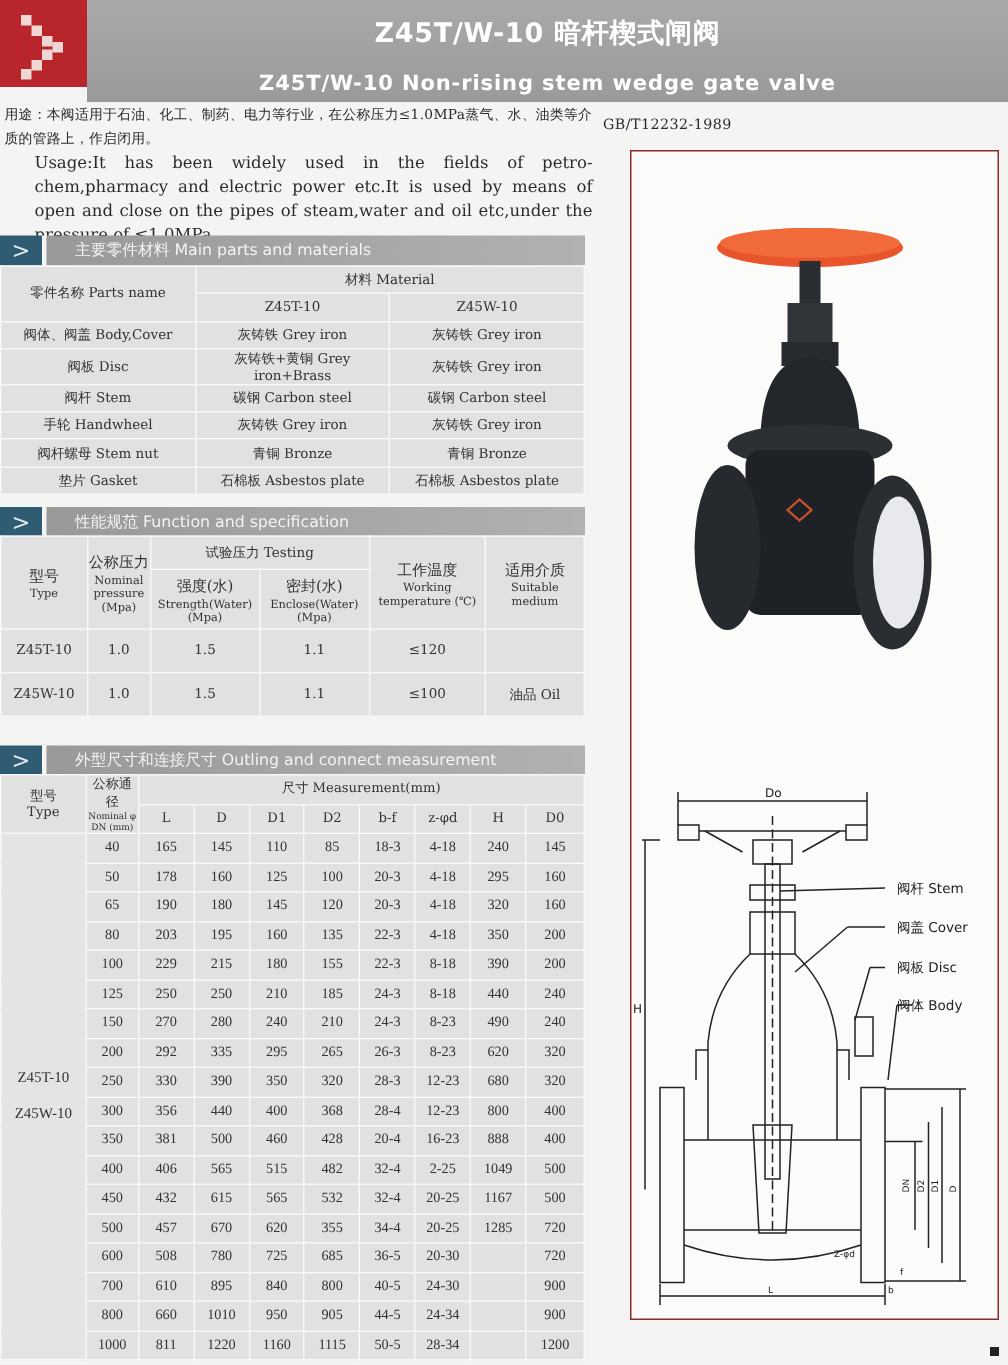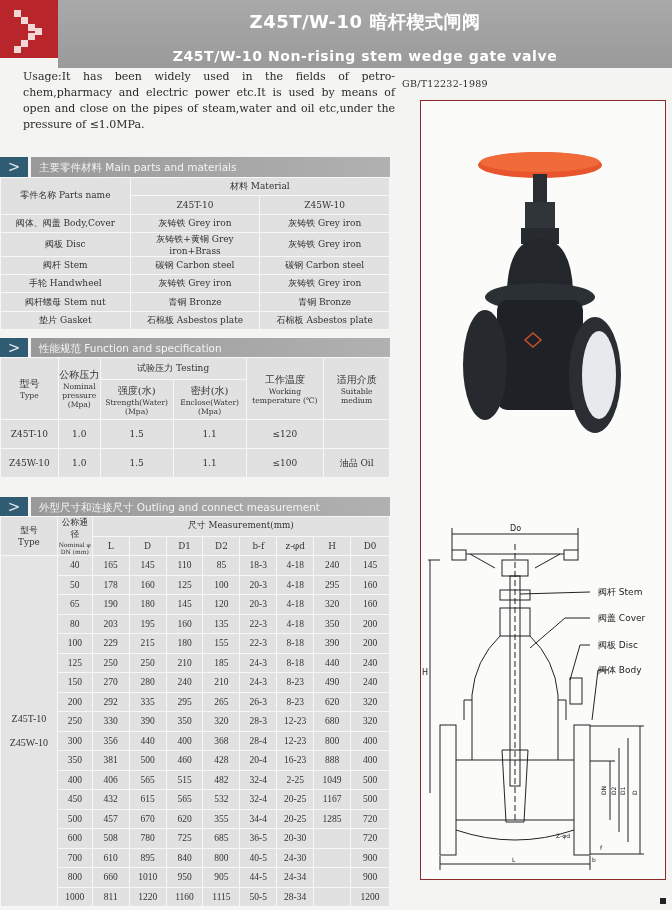--- a/index.html
+++ b/index.html
@@ -18,21 +18,21 @@
   .usage { position: absolute; left: 3px; top: 69px; width: 392px; font-size: 9.2px; line-height: 16px; }
   .usage .cn { letter-spacing: 0.2px; }
   .usage .en { text-align: justify; font-size: 11px; margin-left: 20px; }
 
   .standard { position: absolute; left: 402px; top: 78px; font-size: 9.5px; letter-spacing: 0.3px; }
 
   
   .sec-head { position: absolute; left: 0; width: 390px; height: 20px; display: flex; }
   .sec-head .chev { width: 28px; height: 20px; background: #2f5c73; color: #dfe8ec; font-family: "DejaVu Sans", sans-serif; font-size: 15px; line-height: 20px; text-align: center; }
   .sec-head .gap { width: 3px; background: #f4f4f2; }
-  .sec-head .title { flex: 1; background: linear-gradient(90deg, #999 0%, #b1b1b1 100%); color: #f3f3f3; font-family: "DejaVu Sans", sans-serif; font-size: 10.5px; line-height: 20px; padding-left: 8px; }
+  .sec-head .title { flex: 1; background: linear-gradient(90deg, #999 0%, #b1b1b1 100%); color: #f3f3f3; font-family: "DejaVu Sans", sans-serif; font-size: 10.5px; line-height: 20px; padding-left: 19px; }
 
   table { border-collapse: collapse; position: absolute; left: 0; width: 390px; background: #e1e1e1; }
   td, th { border: 1px solid #f7f7f7; text-align: center; font-weight: normal; font-size: 9px; color: #333; }
 
   
   .parts { top: 177px; }
   .parts td { height: 18.3px; }
 
   
   .spec { top: 357px; }
@@ -70,20 +70,21 @@
     <span class="px" style="left:21px;top:40px"></span>
     <span class="px" style="left:14px;top:46px"></span>
   </div>
   <div class="banner-main">
     <div class="banner-title">Z45T/W-10 暗杆楔式闸阀</div>
     <div class="banner-sub">Z45T/W-10  Non-rising stem wedge gate valve</div>
   </div>
 </div>
 
 <div class="usage">
+  <div class="cn">用途：本阀适用于石油、化工、制药、电力等行业，在公称压力≤1.0MPa蒸气、水、油类等介质的管路上，作启闭用。</div>
   <div class="en">Usage:It has been widely used in the fields of petro-chem,pharmacy and electric power etc.It is used by means of open and close on the pipes of steam,water and oil etc,under the pressure of ≤1.0MPa.</div>
 </div>
 
 <div class="standard">GB/T12232-1989</div>
 
 <div class="sec-head" style="top:157px">
   <div class="chev">&gt;</div>
   <div class="gap"></div>
   <div class="title">主要零件材料  Main parts and materials</div>
 </div>

